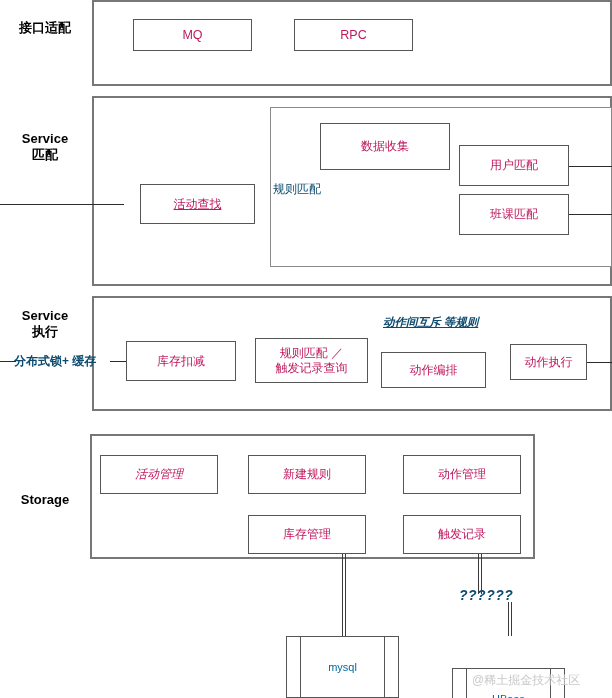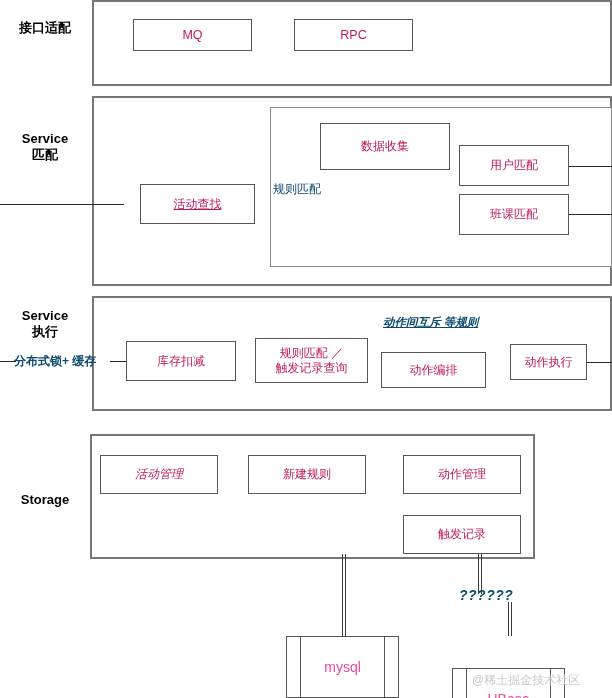--- a/index.html
+++ b/index.html
@@ -91,22 +91,22 @@
     box-sizing: border-box;
   }
   .db {
     position: absolute;
     border: 1.5px solid #555;
     background: #fff;
     box-sizing: border-box;
     display: flex;
     align-items: center;
     justify-content: center;
-    font-size: 14px;
-    color: #ec4899;
+    font-size: 11px;
+    color: #0369a1;
   }
   .db::before, .db::after {
     content: "";
     position: absolute;
     top: 0;
     bottom: 0;
     width: 0;
     border-left: 1.5px solid #555;
   }
   .db::before { left: 13px; }
@@ -180,20 +180,21 @@
   <div class="hline" style="left:587px; top:362px; width:25px;"></div>
 
   <div class="section" style="left:90px; top:434px; width:445px; height:125px;"></div>
 
   <div class="node" style="left:100px; top:455px; width:118px; height:39px;font-style:italic;">活动管理</div>
 
   <div class="node" style="left:248px; top:455px; width:118px; height:39px;">新建规则</div>
 
   <div class="node" style="left:403px; top:455px; width:118px; height:39px;">动作管理</div>
 
+  <div class="node" style="left:248px; top:515px; width:118px; height:39px;">库存管理</div>
 
   <div class="node" style="left:403px; top:515px; width:118px; height:39px;">触发记录</div>
 
   <div class="dbl-v" style="left:342px; top:554px; height:82px;"></div>
 
   <div class="dbl-v" style="left:478px; top:554px; height:40px;"></div>
 
   <div class="inline-label qmark" style="left:459px; top:588px;">??????</div>
 
   <div class="dbl-v" style="left:508px; top:602px; height:34px;"></div>

